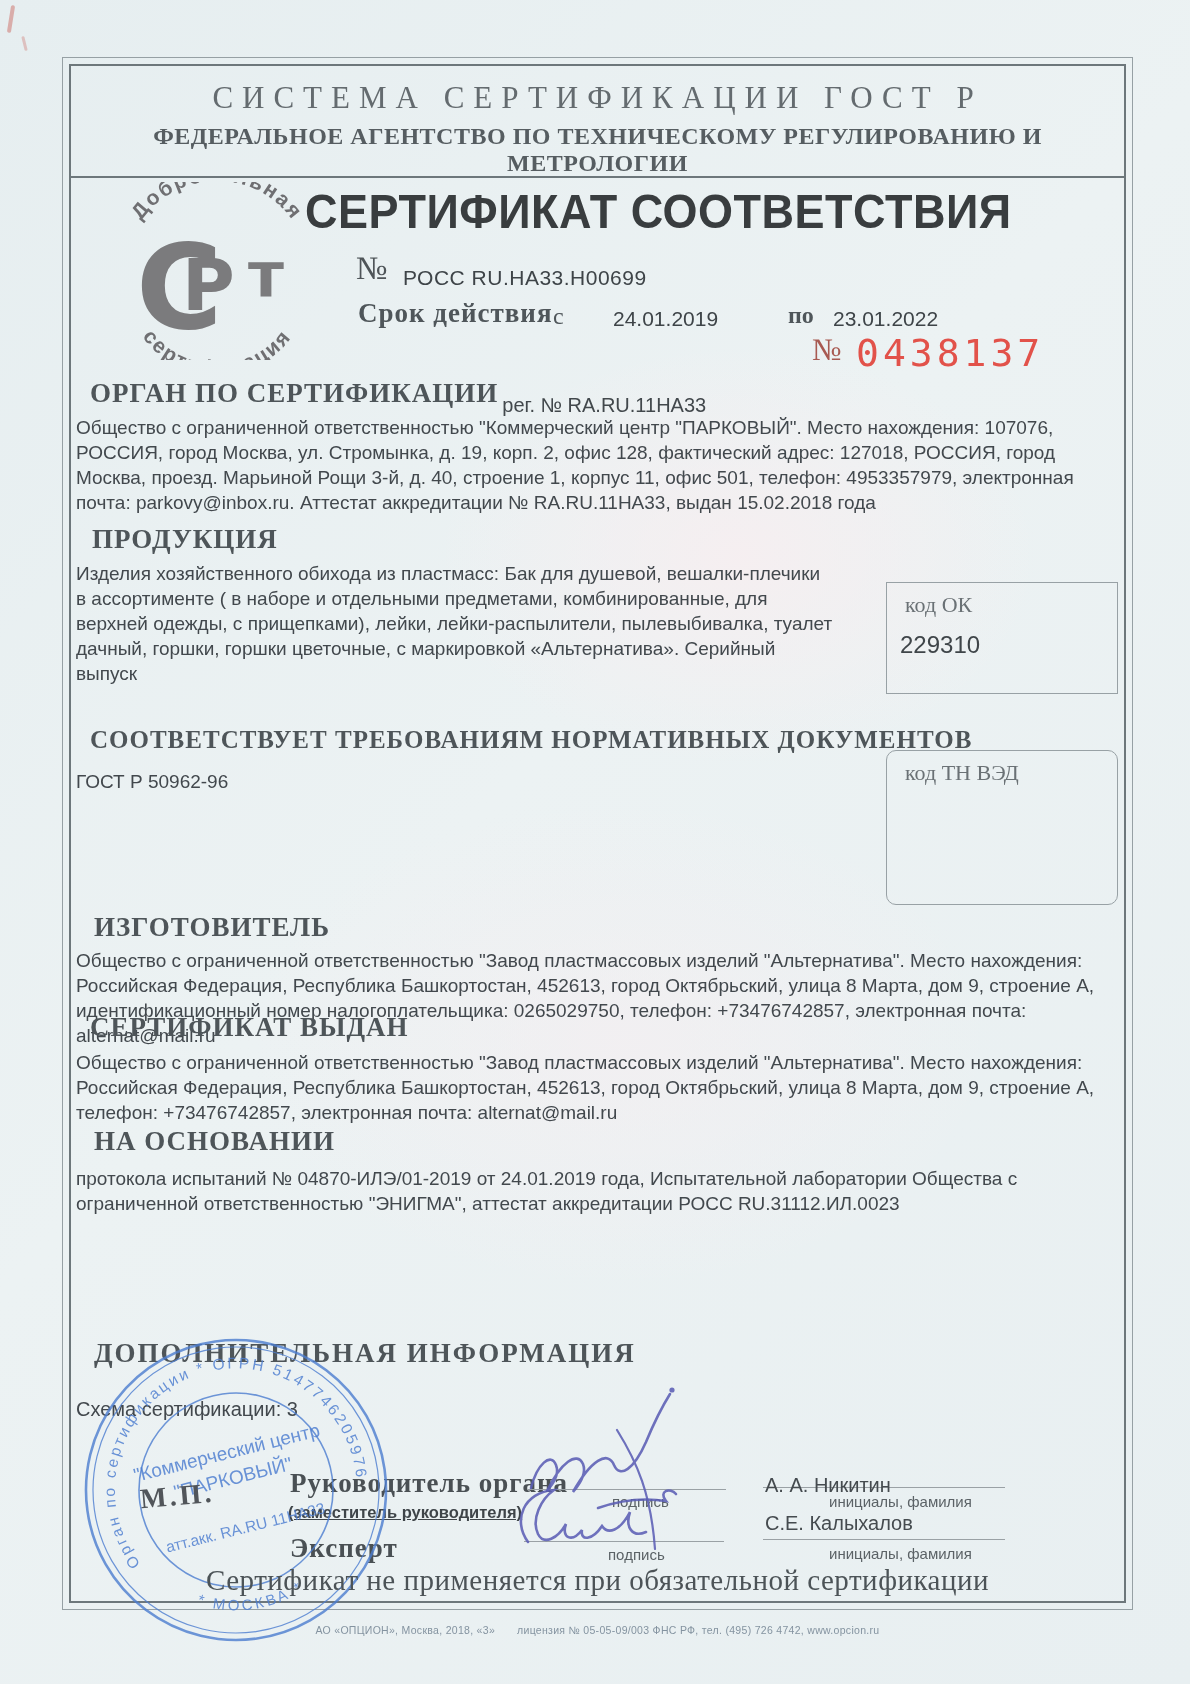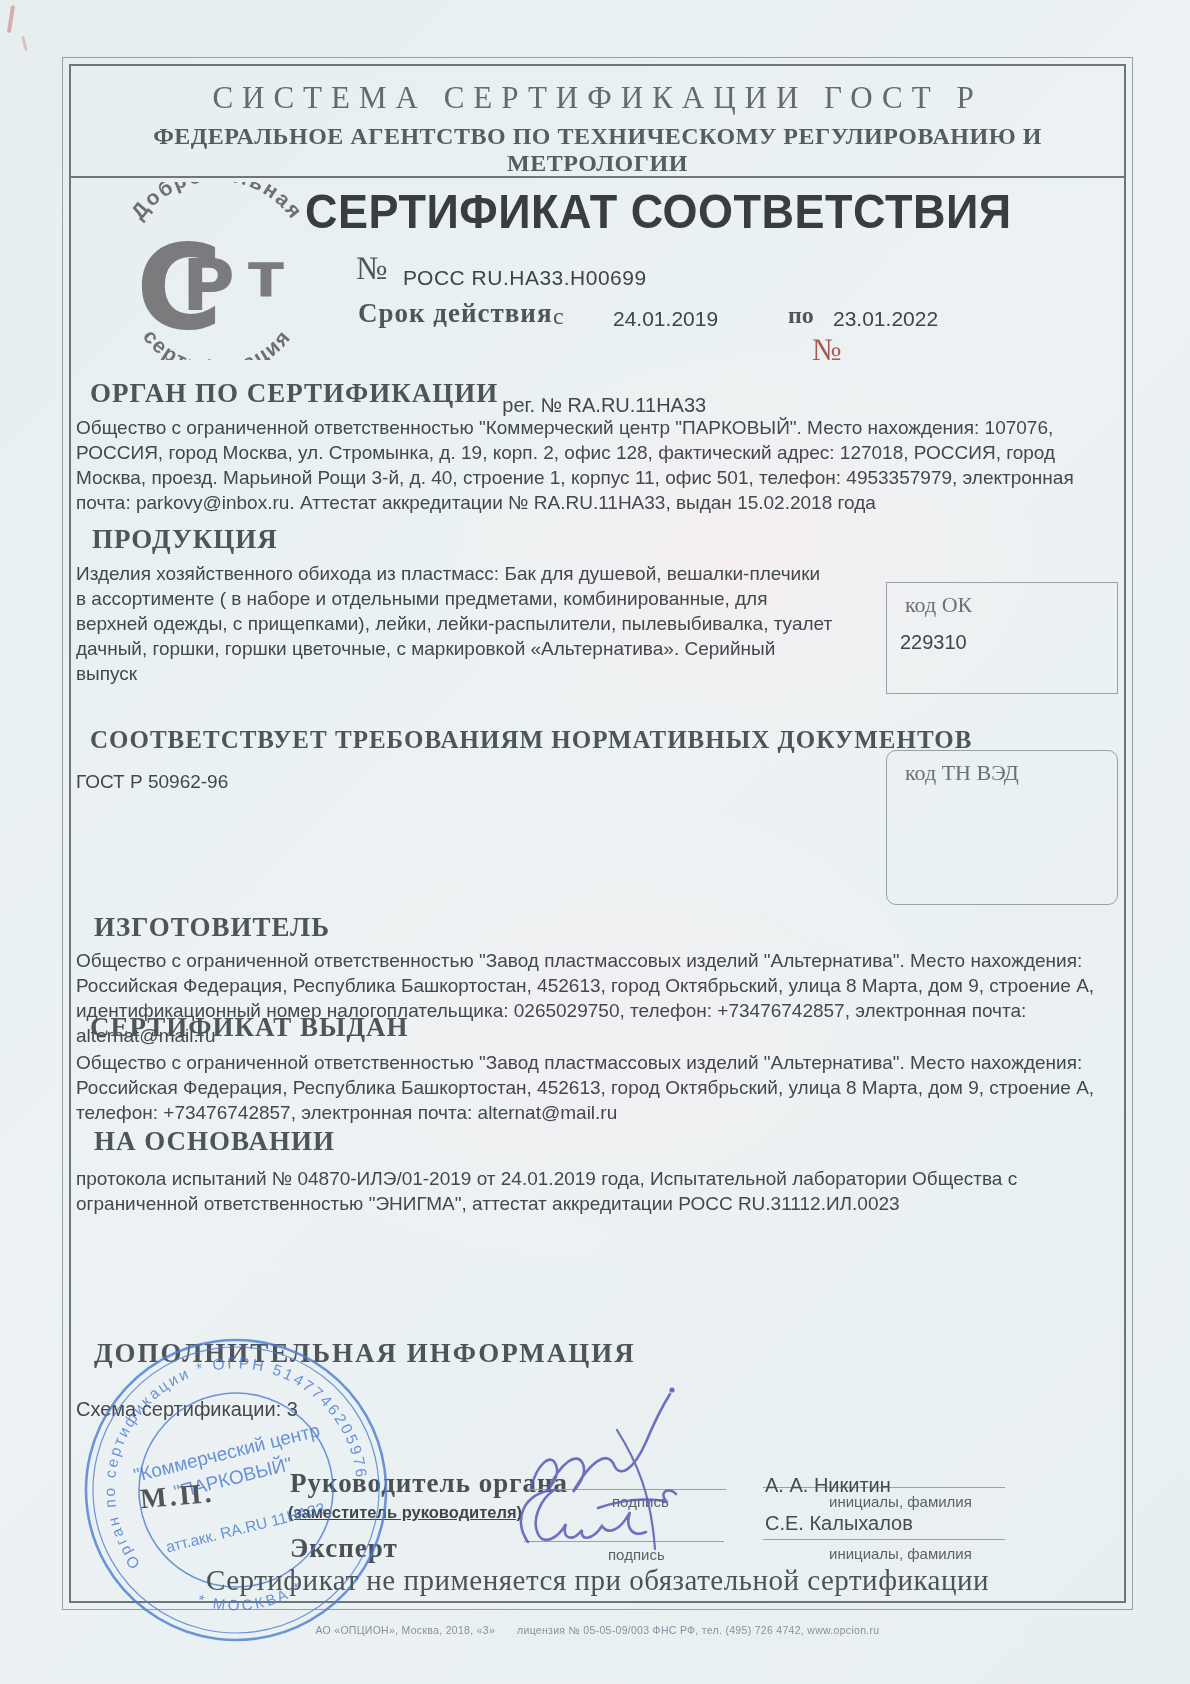--- a/index.html
+++ b/index.html
@@ -45,21 +45,21 @@
   .organ-reg { font-family:"Liberation Sans",sans-serif; font-size:20px; font-weight:normal; letter-spacing:0; color:#42484c; position:relative; top:10px; margin-left:4px; }
   .organ-text { left:76px; top:415px; width:1046px; }
 
   .prod-heading { left:92px; top:524px; }
   .prod-text { left:76px; top:561px; width:758px; }
 
   .code-box { border:1px solid #98a1a5; }
   .code-ok-box    { left:886px; top:582px; width:230px; height:110px; }
   .code-tnved-box { left:886px; top:750px; width:230px; height:153px;border-radius:10px; }
   .code-label { margin:9px 0 0 18px; font-size:22px; color:#6a7175; }
-  .code-value { margin:13px 0 0 13px; font-size:20px; color:#3f4549; }
+  .code-value { margin:13px 0 0 13px; font-size:24px; color:#3f4549; }
 
   .conf-heading { left:90px; top:726px; font-size:25px; }
   .standard-text { left:76px; top:769px; }
 
   .manu-heading { left:94px; top:912px; }
   .manu-text { left:76px; top:948px; width:1046px; }
   .issued-heading { left:90px; top:1012px; z-index:3; }
   .issued-text { left:76px; top:1050px; width:1046px; }
   .basis-heading { left:94px; top:1126px; }
   .basis-text { left:76px; top:1166px; width:1046px; }
@@ -125,20 +125,21 @@
 
   <div class="abs sans doc-title">СЕРТИФИКАТ СООТВЕТСТВИЯ</div>
   <div class="abs serif no-sign">№</div>
   <div class="abs sans no-value">РОСС RU.HA33.H00699</div>
   <div class="abs serif validity-label">Срок действия</div>
   <div class="abs serif from-label">с</div>
   <div class="abs sans from-date">24.01.2019</div>
   <div class="abs serif to-label">по</div>
   <div class="abs sans to-date">23.01.2022</div>
   <div class="abs serif form-no-sign">№</div>
+  <div class="abs mono form-number">0438137</div>
 
   <div class="abs serif sec-heading organ-head-row">
     <span>ОРГАН ПО СЕРТИФИКАЦИИ</span><span class="organ-reg">рег. № RA.RU.11HA33</span>
   </div>
   <div class="abs sans para organ-text">Общество с ограниченной ответственностью "Коммерческий центр "ПАРКОВЫЙ". Место нахождения: 107076, РОССИЯ, город Москва, ул. Стромынка, д. 19, корп. 2, офис 128, фактический адрес: 127018, РОССИЯ, город Москва, проезд. Марьиной Рощи 3-й, д. 40, строение 1, корпус 11, офис 501, телефон: 4953357979, электронная почта: parkovy@inbox.ru. Аттестат аккредитации № RA.RU.11HA33, выдан 15.02.2018 года</div>
 
   <div class="abs serif sec-heading prod-heading">ПРОДУКЦИЯ</div>
   <div class="abs sans para prod-text">Изделия хозяйственного обихода из пластмасс: Бак для душевой, вешалки-плечики в ассортименте ( в наборе и отдельными предметами, комбинированные, для верхней одежды, с прищепками), лейки, лейки-распылители, пылевыбивалка, туалет дачный, горшки, горшки цветочные, с маркировкой «Альтернатива». Серийный выпуск</div>
   <div class="abs code-box code-ok-box">
     <div class="serif code-label">код ОК</div>

